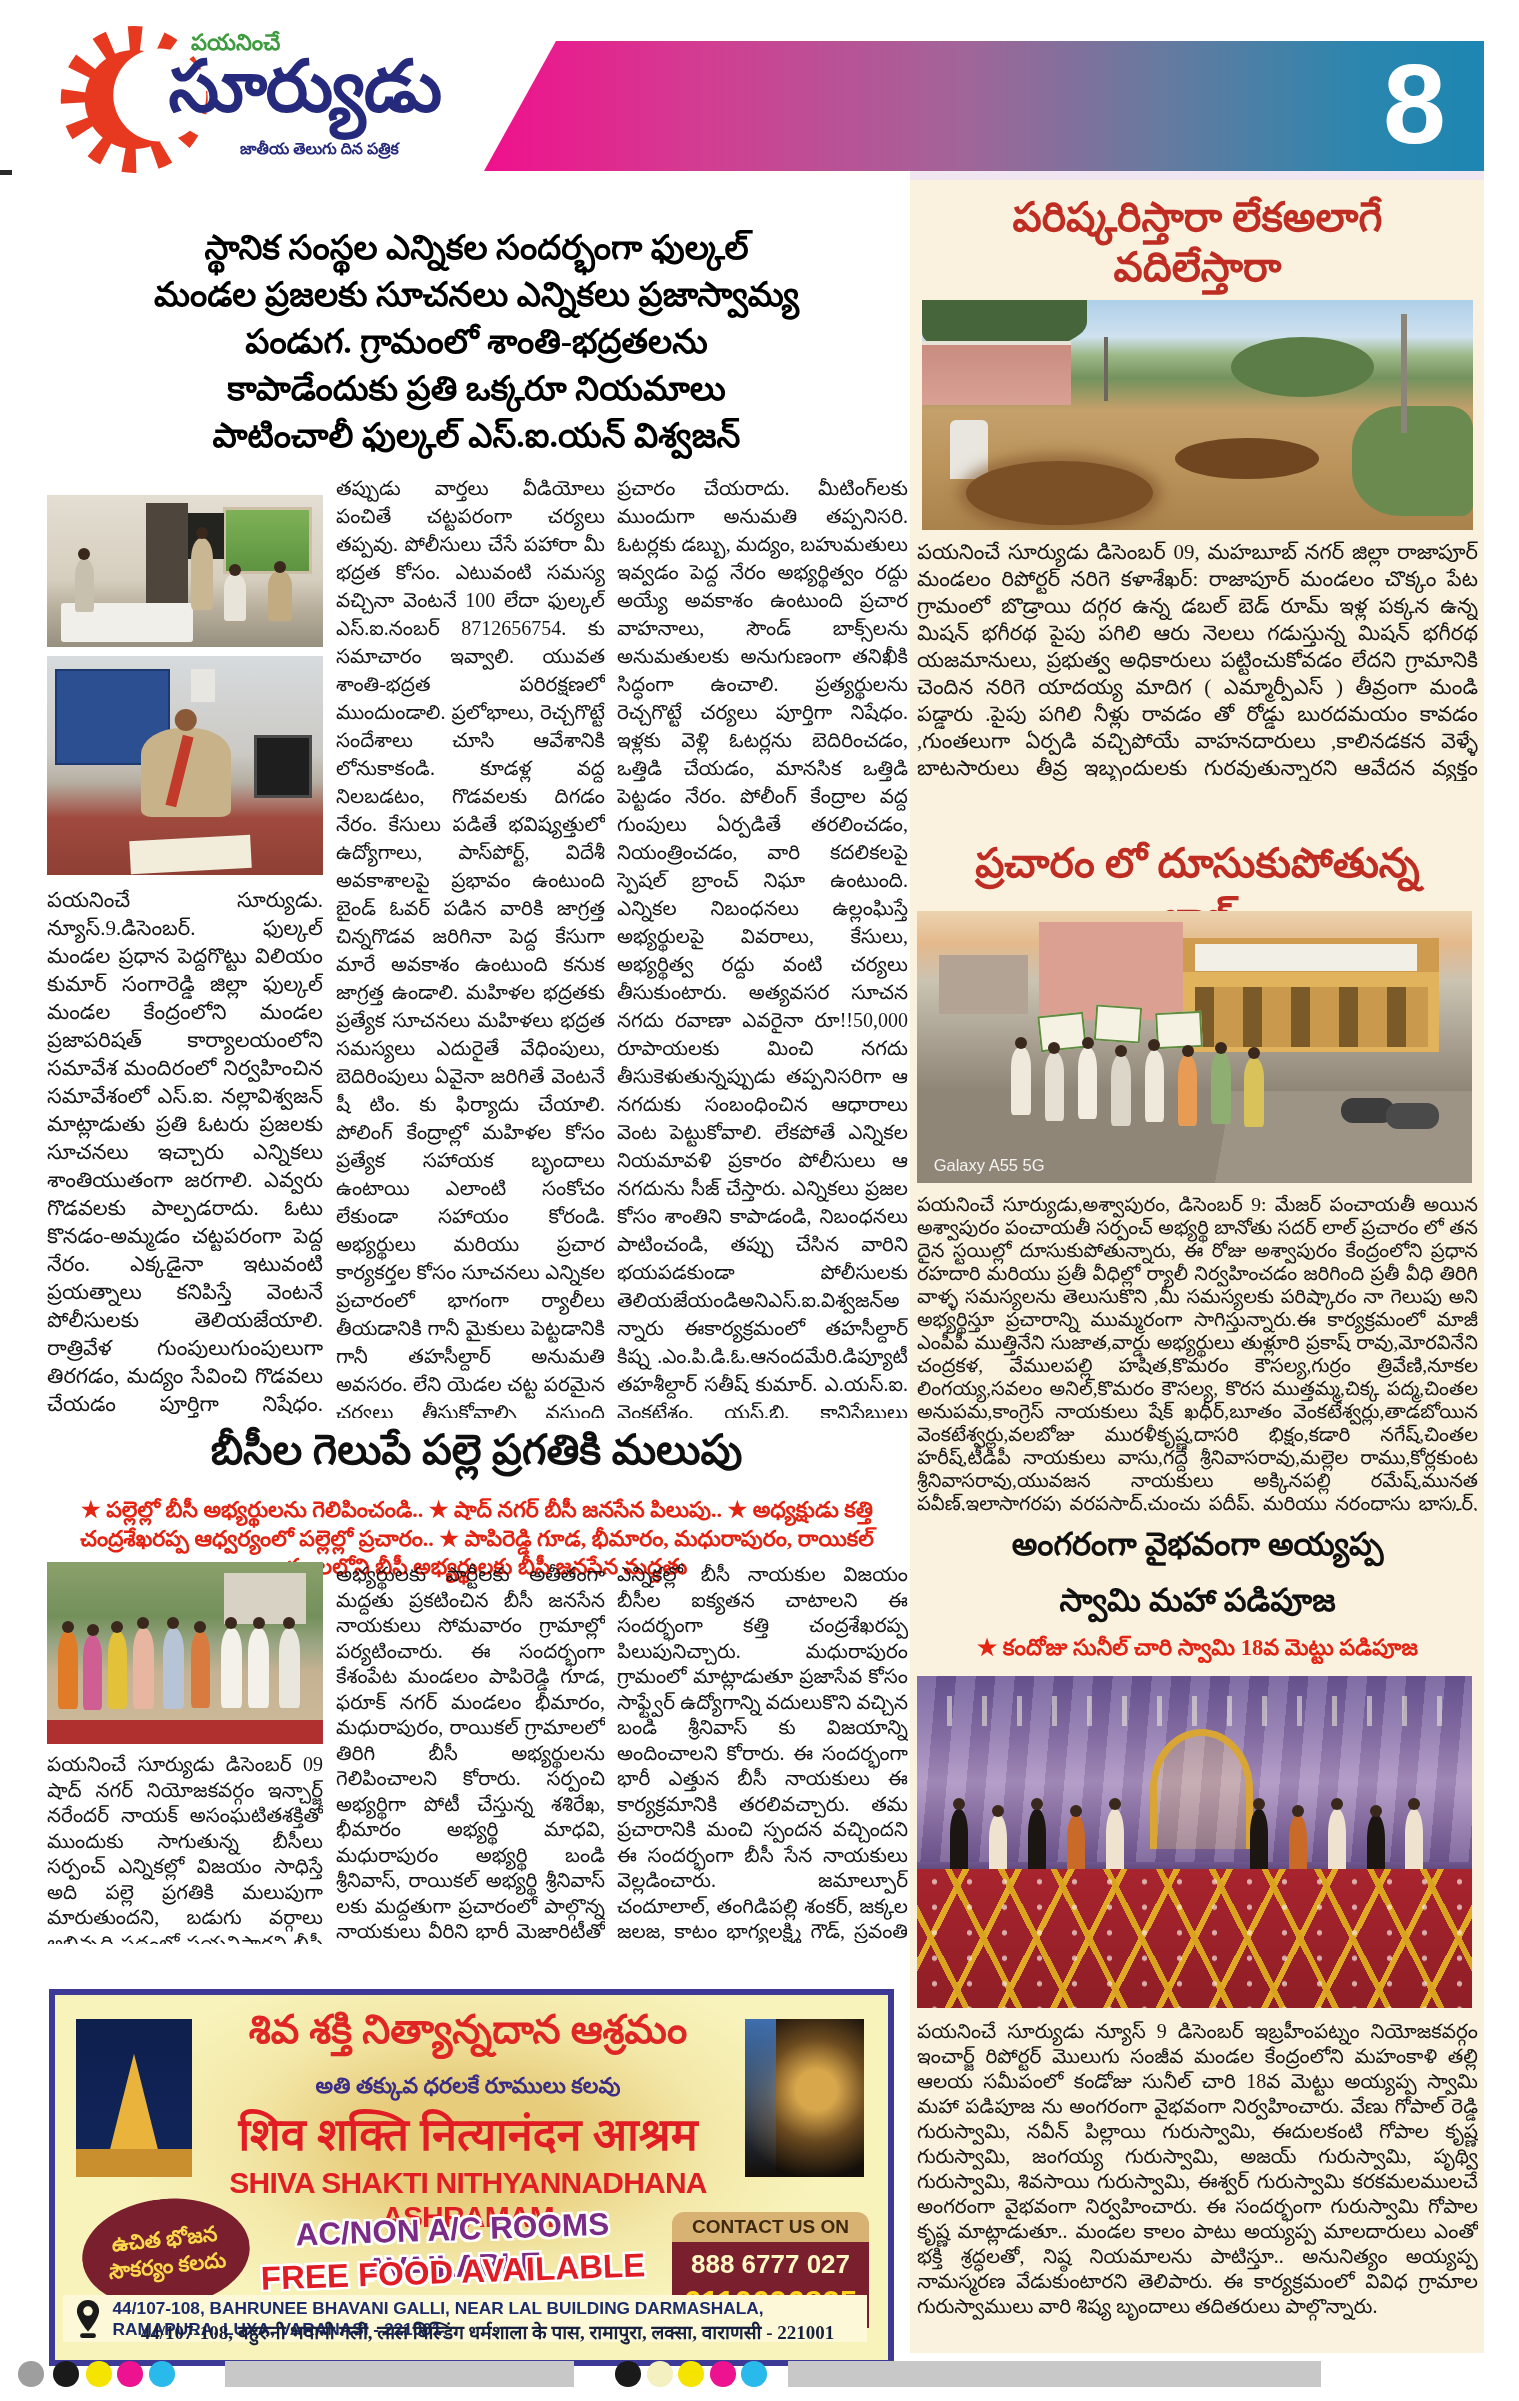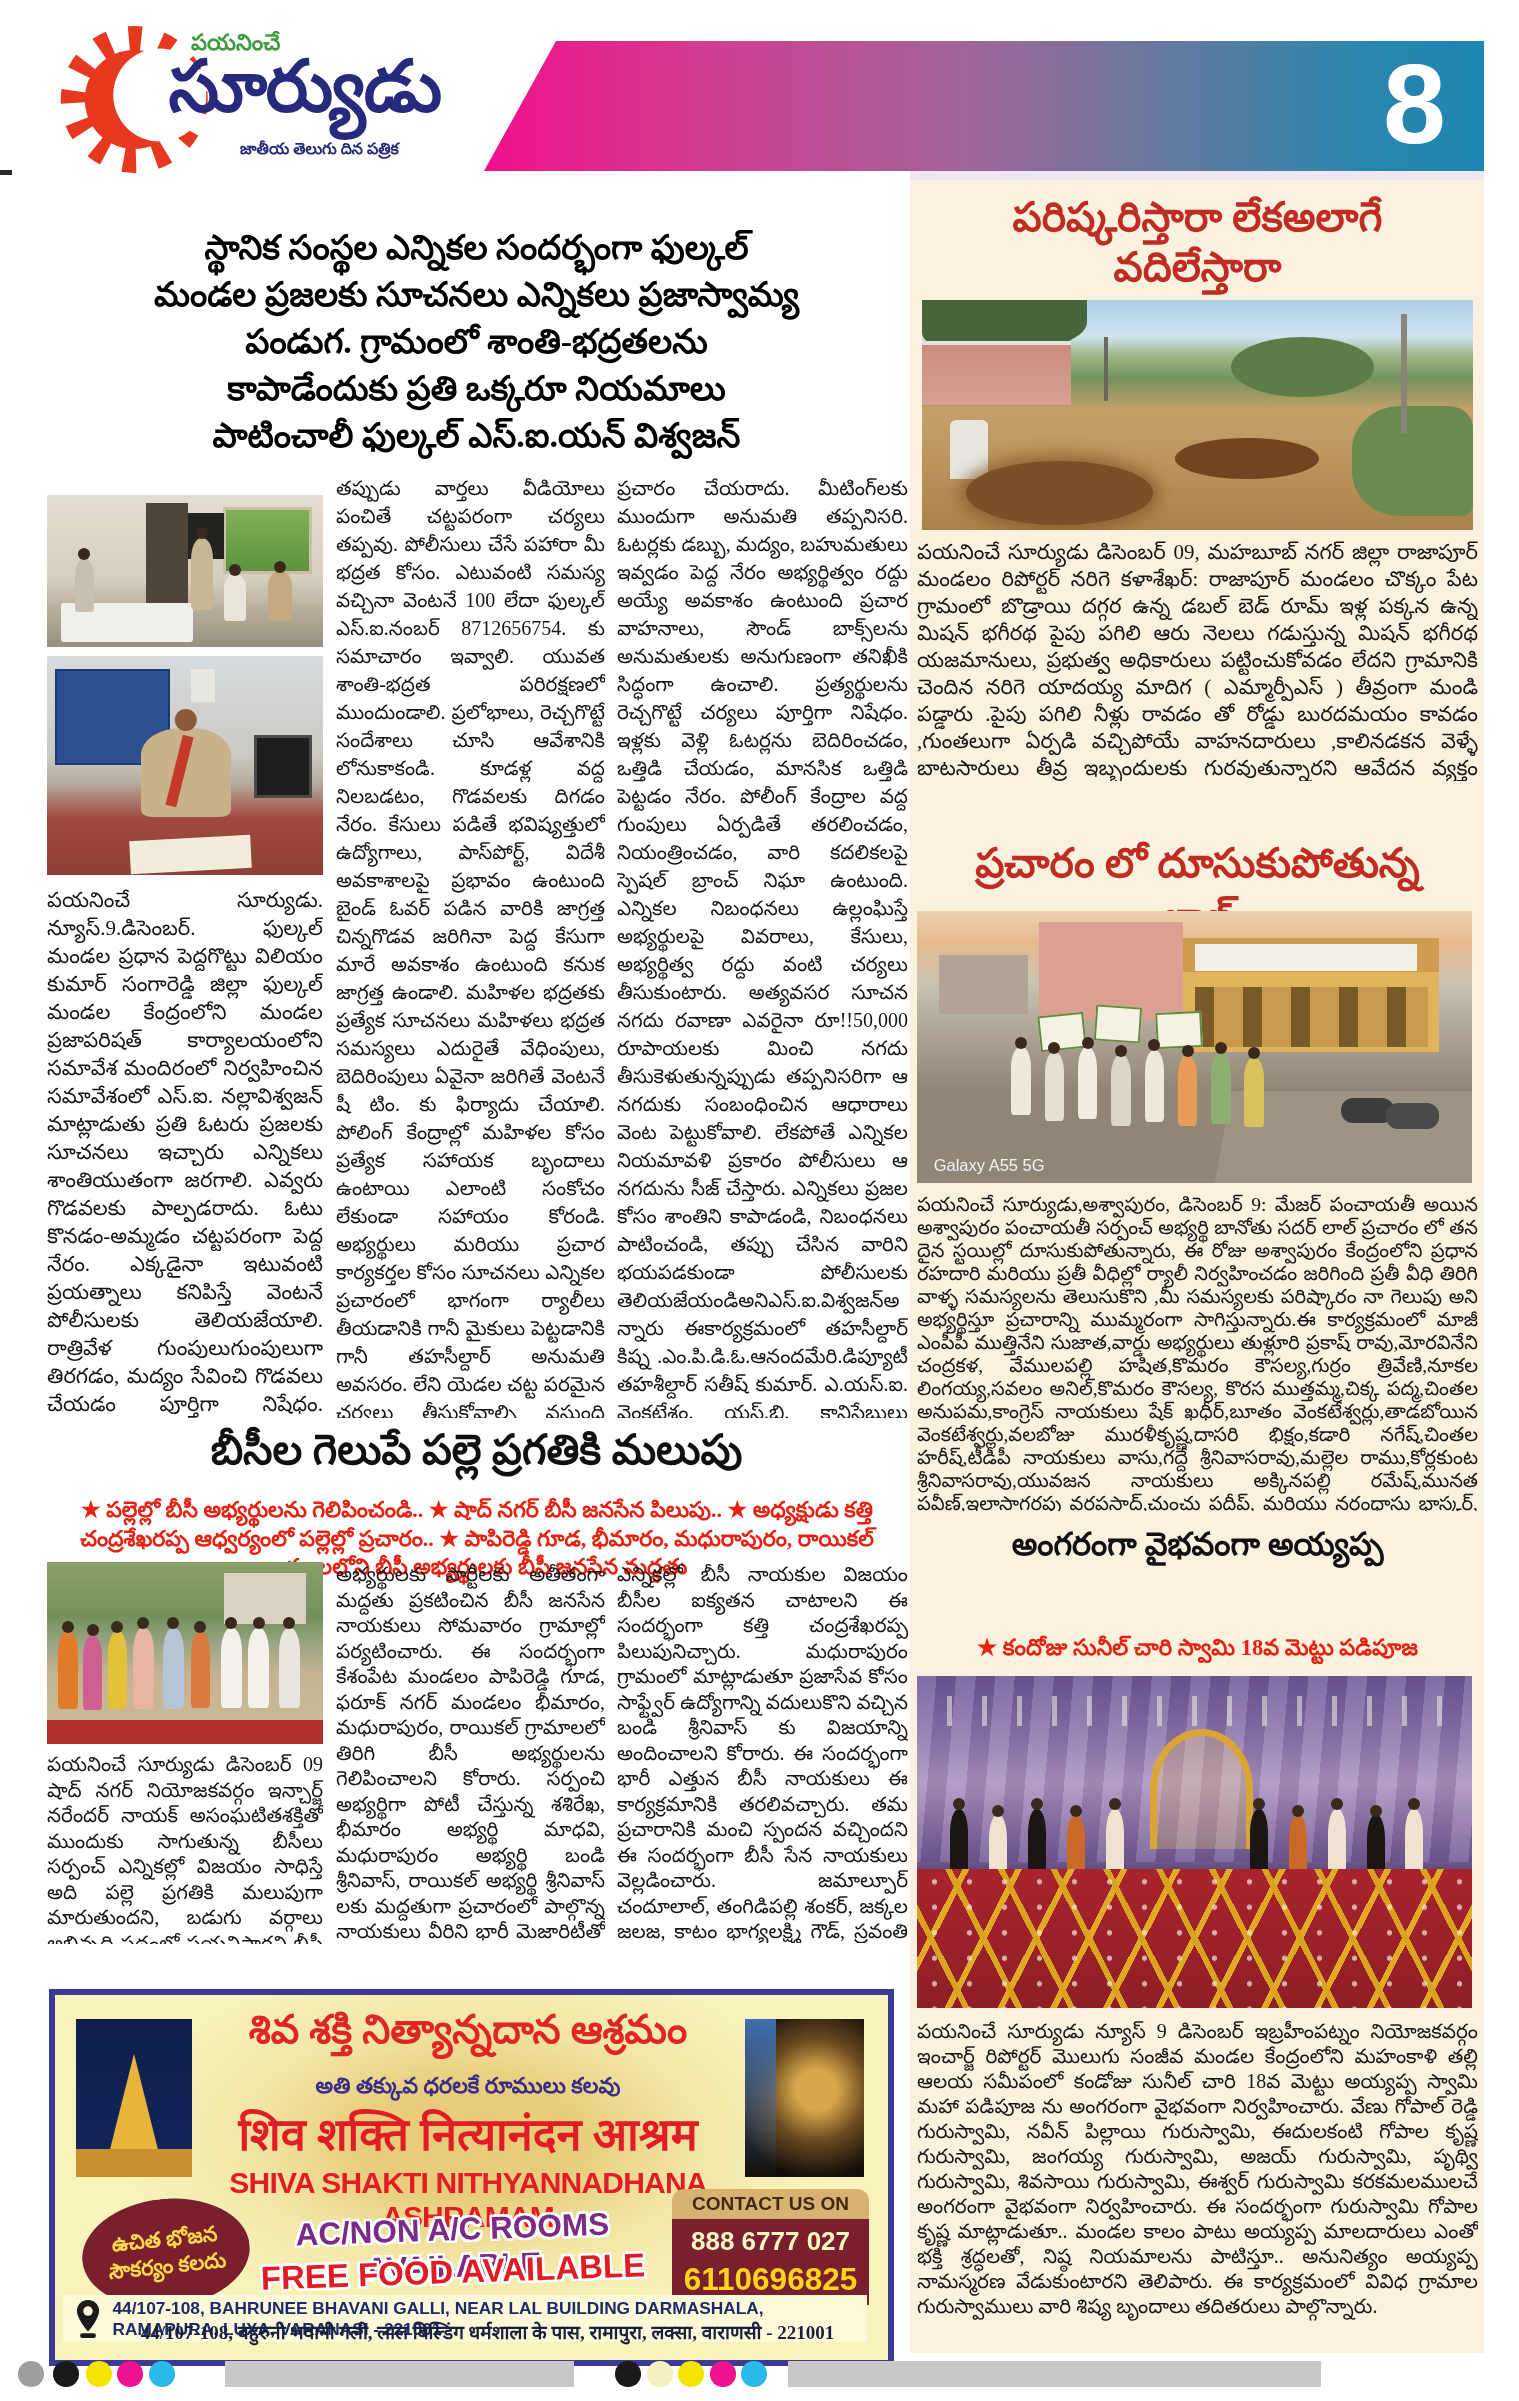--- a/index.html
+++ b/index.html
@@ -141,20 +141,21 @@
   <div class="fig" style="left:59%;top:54%;width:19.5px;height:69px;background:#d9c25a;"></div>
   <div class="abs" style="right:14%;bottom:22%;width:53px;height:25.5px;background:#3c3c3c;border-radius:12px;"></div>
   <div class="abs" style="right:6%;bottom:20%;width:53px;height:25.5px;background:#4a4a4a;border-radius:12px;"></div>
   <div class="abs sans" style="left:3%;bottom:3%;color:#ffffff;font-size:16.5px;opacity:.9;">Galaxy A55 5G</div>
 </div>
 
 <div class="abs body-te" style="left:917px;top:1193px;width:561px;height:318px;font-size:19.5px;line-height:23px;">పయనించే సూర్యుడు,అశ్వాపురం, డిసెంబర్ 9: మేజర్ పంచాయతీ అయిన అశ్వాపురం పంచాయతీ సర్పంచ్ అభ్యర్థి బానోతు సదర్ లాల్ ప్రచారం లో తన దైన స్టయిల్లో దూసుకుపోతున్నారు, ఈ రోజు అశ్వాపురం కేంద్రంలోని ప్రధాన రహదారి మరియు ప్రతీ వీధిల్లో ర్యాలీ నిర్వహించడం జరిగింది ప్రతీ వీధి తిరిగి వాళ్ళ సమస్యలను తెలుసుకొని ,మీ సమస్యలకు పరిష్కారం నా గెలుపు అని అభ్యర్థిస్తూ ప్రచారాన్ని ముమ్మరంగా సాగిస్తున్నారు.ఈ కార్యక్రమంలో మాజీ ఎంపీపీ ముత్తినేని సుజాత,వార్డు అభ్యర్థులు తుళ్లూరి ప్రకాష్ రావు,మోరవినేని చంద్రకళ, వేములపల్లి హషిత,కొమరం కౌసల్య,గుర్రం త్రివేణి,నూకల లింగయ్య,సవలం అనిల్,కొమరం కౌసల్య, కొరస ముత్తమ్మ,చిక్క పద్మ,చింతల అనుపమ,కాంగ్రెస్ నాయకులు షేక్ ఖధీర్,బూతం వెంకటేశ్వర్లు,తాడబోయిన వెంకటేశ్వర్లు,వలబోజు మురళీకృష్ణ,దాసరి భిక్షం,కడారి నగేష్,చింతల హరీష్,టీడీపీ నాయకులు వాసు,గద్దే శ్రీనివాసరావు,మల్లెల రాము,కోర్లకుంట శ్రీనివాసరావు,యువజన నాయకులు అక్కినపల్లి రమేష్,మునత ప్రవీణ్,ఇలాసాగరపు వరప్రసాద్,చుంచు ప్రదీప్, మరియు నరంధాసు భాస్కర్, తదితరులు పాల్గొన్నారు</div>
 
 <div class="abs" style="left:917px;top:1516px;width:561px;text-align:center;color:#111111;font-weight:bold;font-size:32px;line-height:56px;">
   <div>అంగరంగా వైభవంగా అయ్యప్ప</div>
+  <div>స్వామి మహా పడిపూజ</div>
 </div>
 <div class="abs" style="left:917px;top:1634px;width:561px;text-align:center;color:#e42313;font-weight:bold;font-size:22.5px;">★ కందోజు సునీల్ చారి స్వామి 18వ మెట్టు పడిపూజ</div>
 
 <div class="photo" style="left:917px;top:1676px;width:555px;height:332px;background:linear-gradient(180deg,#6b5596 0%,#8a72ab 18%,#a98fc0 32%,#8a6fa6 45%,#6f5791 56%,#463659 62%,#2a2033 100%);">
   <div class="abs" style="left:0;top:0;width:100%;height:56%;background:repeating-linear-gradient(95deg,rgba(255,255,255,.14) 0 19.5px,rgba(0,0,0,.06) 19.5px 39px);"></div>
   <div class="abs" style="left:0;top:6%;width:100%;height:9%;background:repeating-linear-gradient(90deg,transparent 0 30px,rgba(240,240,220,.55) 30px 35px);"></div>
   <div class="abs" style="left:42%;top:16%;width:16%;height:34%;border:7.5px solid #d9a636;border-bottom:none;border-radius:50% 50% 0 0;background:rgba(255,220,120,.25);"></div>
   <div class="fig" style="left:6%;top:40%;width:18px;height:83px;background:#1c1612;"></div>
   <div class="fig" style="left:13%;top:42%;width:18px;height:80px;background:#efe3cf;"></div>
   <div class="fig" style="left:20%;top:40%;width:18px;height:83px;background:#1c1612;"></div>
@@ -188,21 +189,21 @@
 
   <div class="abs" style="left:27px;top:204px;width:150px;height:90px;background:#7a1f2d;border:9px dashed #7a1f2d;border-radius:50%;
               display:flex;align-items:center;justify-content:center;text-align:center;transform:rotate(-6deg);">
     <span style="color:#ffd94d;font-weight:bold;font-size:21px;line-height:27px;">ఉచిత భోజన సౌకర్యం కలదు</span>
   </div>
 
   <div class="abs sans outline-white" style="left:188px;top:216px;width:420px;text-align:center;color:#7b2b86;font-weight:bold;font-size:31.5px;transform:rotate(-2deg);">AC/NON A/C ROOMS AVAILABLE</div>
   <div class="abs sans outline-white" style="left:188px;top:258px;width:420px;text-align:center;color:#e01c24;font-weight:bold;font-size:33px;transform:rotate(-2deg);">FREE FOOD AVAILABLE</div>
 
   <div class="abs" style="left:617px;top:194px;width:197px;height:113px;">
-    <div class="sans" style="background:#d8b273;border-radius:12px 12px 0 0;height:30px;line-height:30px;text-align:center;color:#3f2a10;font-weight:bold;font-size:19px;">CONTACT US ON</div>
+    <div class="sans" style="background:#d8b273;border-radius:12px 12px 0 0;height:30px;line-height:30px;text-align:center;color:#3f2a10;font-weight:bold;font-size:19px;margin-top:23px;">CONTACT US ON</div>
     <div style="background:#7a1f2d;height:83px;text-align:center;padding-top:3px;">
       <div class="sans" style="color:#fef9c3;font-weight:bold;font-size:26px;line-height:38px;">888 6777 027</div>
       <div class="sans" style="color:#ffd51c;font-weight:bold;font-size:31.5px;line-height:39px;">6110696825</div>
     </div>
   </div>
 
   <div class="abs" style="left:7.5px;top:300px;width:804px;height:47px;background:#fdf8d8;">
     <svg class="abs" style="left:6px;top:3px;" width="38" height="42" viewBox="0 0 24 26">
       <path d="M12 1C8 1 5 4 5 8c0 5 7 13 7 13s7-8 7-13c0-4-3-7-7-7z" fill="#1a1a1a"></path>
       <circle cx="12" cy="8" r="3" fill="#fdf8d8"></circle>

